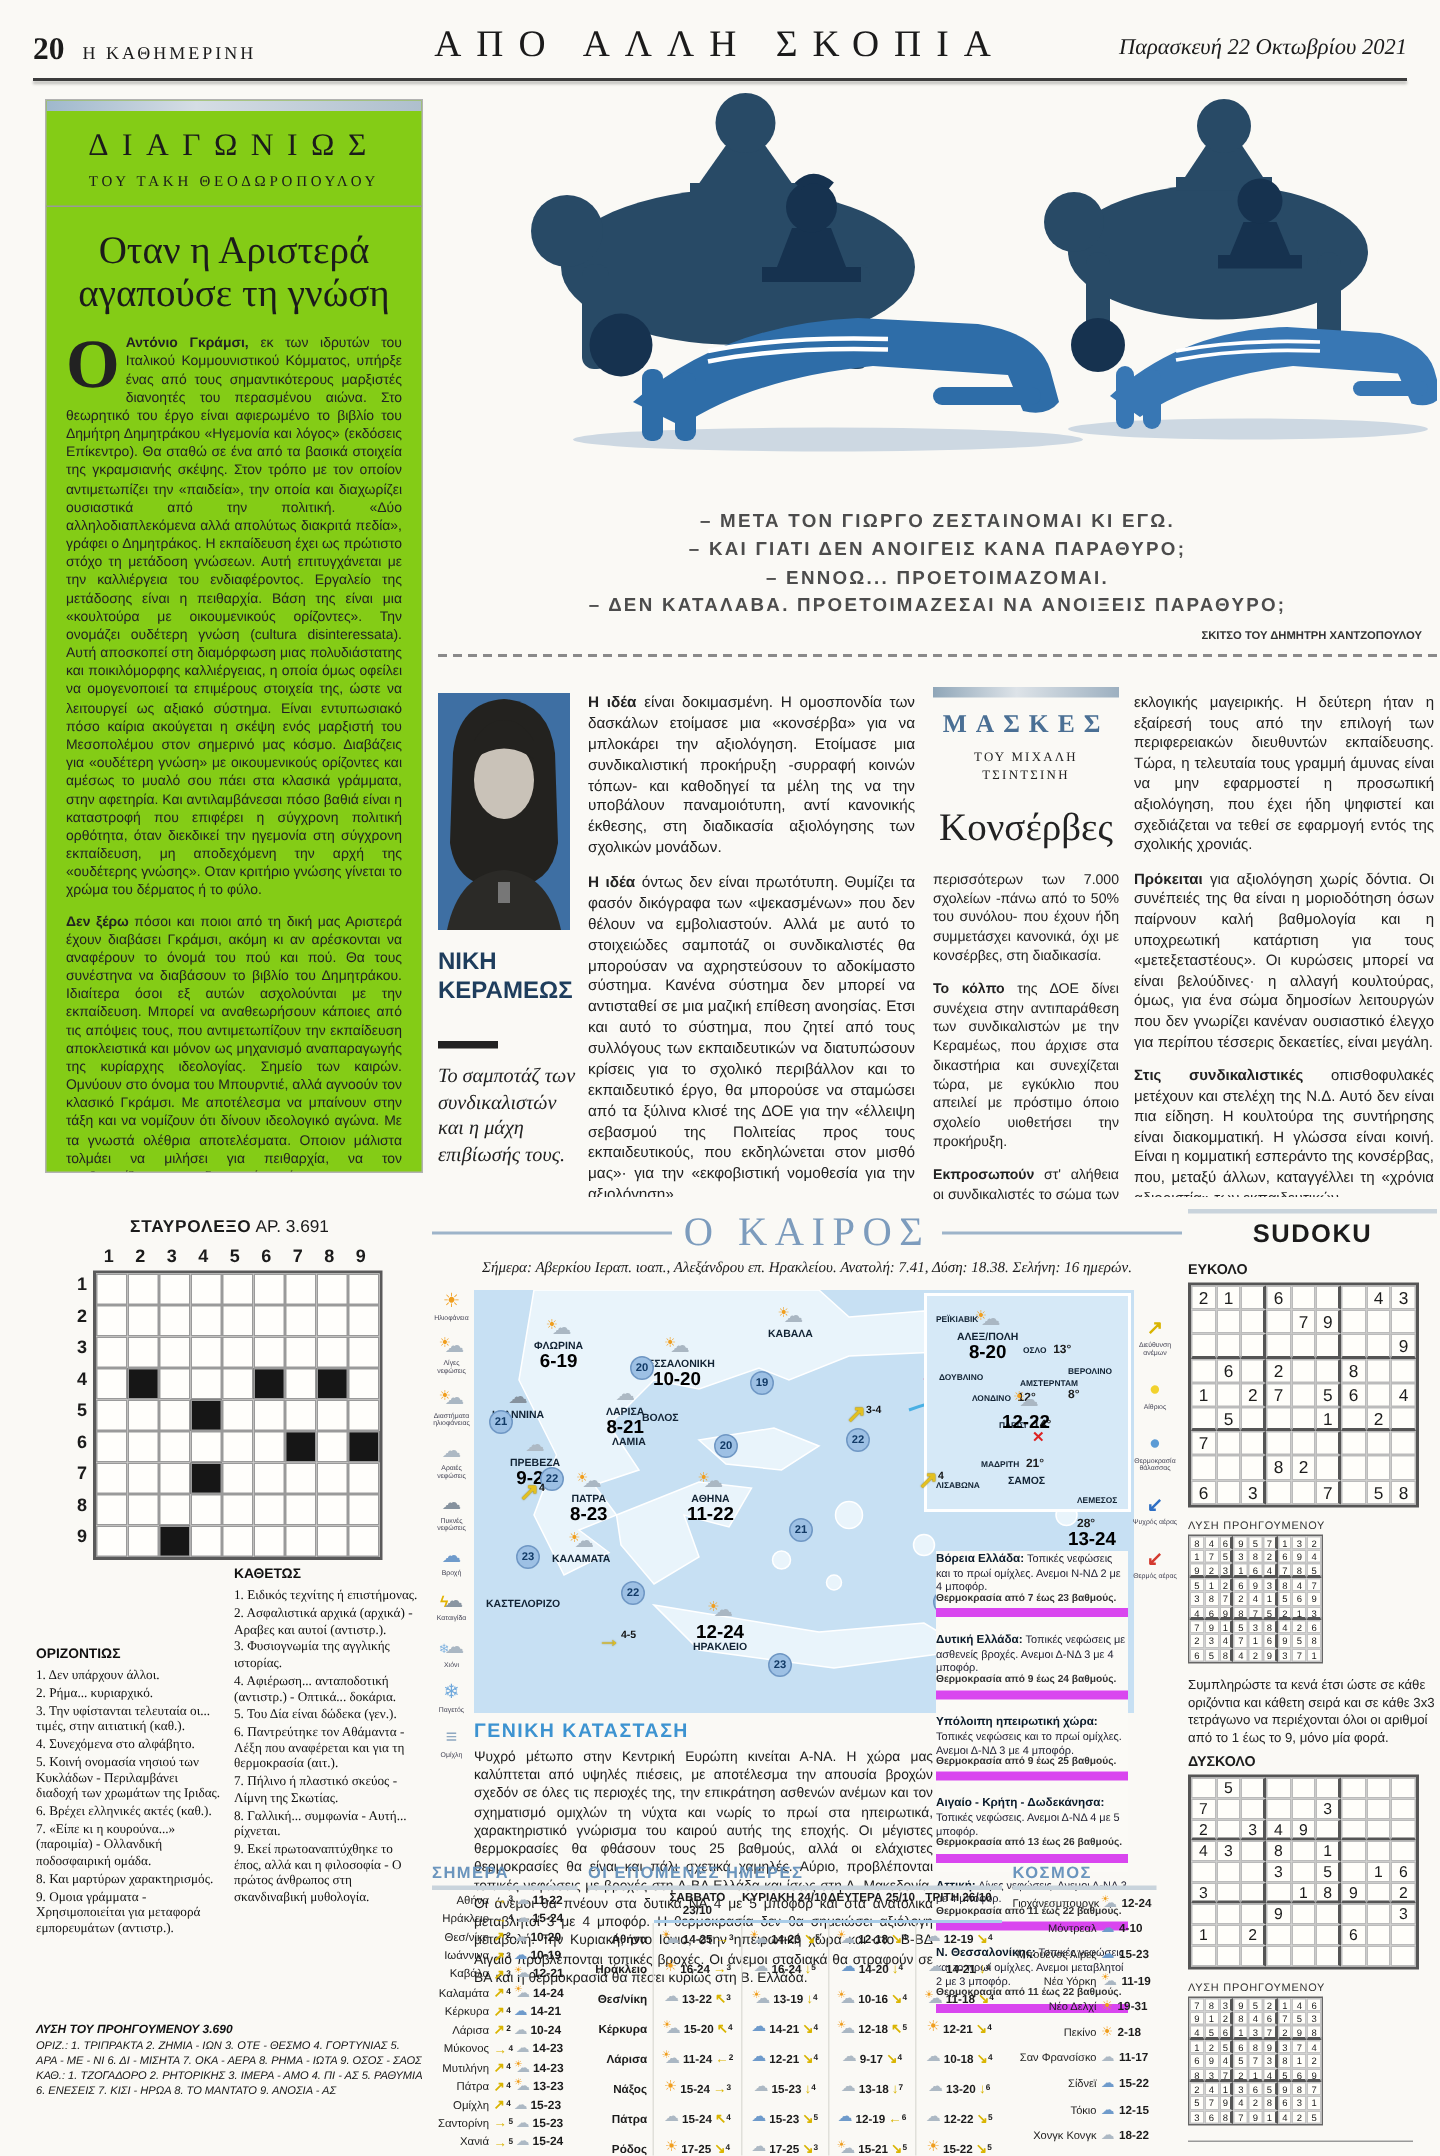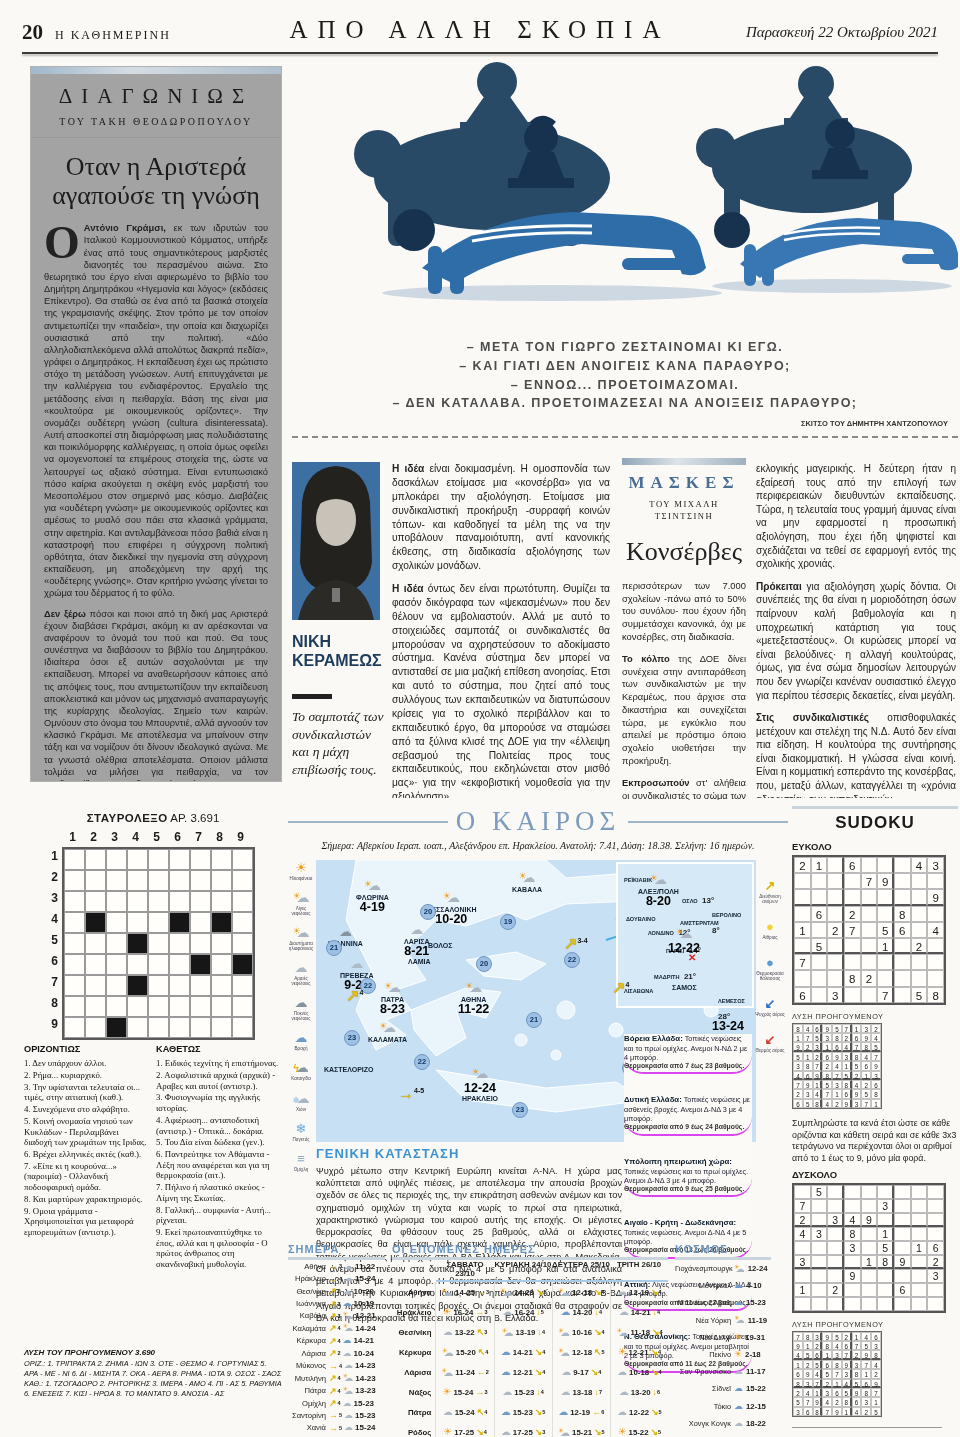--- a/index.html
+++ b/index.html
@@ -8,21 +8,21 @@
   .abs{position:absolute;}
   
   .mast-left{left:22px;top:20px;font-family:"Liberation Serif",serif;}
   .mast-left b{font-size:21px;}
   .mast-left span{font-size:12px;letter-spacing:2px;margin-left:8px;}
   .mast-center{left:0;right:0;top:16px;text-align:center;font-family:"Liberation Serif",serif;
                font-size:25px;letter-spacing:10px;}
   .mast-right{right:22px;top:24px;font-family:"Liberation Serif",serif;font-style:italic;font-size:15px;}
   .mast-rule{left:22px;right:22px;top:52px;border-top:2px solid #3c3c3c;box-shadow:0 2px 2px rgba(0,0,0,.25);}
   
-  .diag{left:30px;top:66px;width:252px;height:716px;border:1px solid #b2b2b2;background:#a3a3a3;
+  .diag{left:30px;top:66px;width:252px;height:716px;border:1px solid #b2b2b2;background:#84cc16;
         padding:0 13px;box-sizing:border-box;overflow:hidden;}
   .diag-band{height:7px;margin:0 -13px;background:linear-gradient(90deg,#9fb8cc,#d5dde4 40%,#aebfcd);}
   .diag-kicker{text-align:center;font-family:"Liberation Serif",serif;font-size:21px;letter-spacing:9px;margin-top:10px;}
   .diag-byline{text-align:center;font-family:"Liberation Serif",serif;font-size:10px;letter-spacing:2.5px;margin-top:7px;}
   .diag-hr{border-top:1px solid #999;margin:10px -13px 0;}
   .diag-head{text-align:center;font-family:"Liberation Serif",serif;font-size:26px;line-height:1.12;margin:14px 0 12px;}
   .diag-body{font-size:9.3px;line-height:1.31;text-align:justify;color:#222;}
   .diag-body p{margin:0 0 8px;}
   .dropcap{float:left;font-family:"Liberation Serif",serif;font-weight:bold;font-size:46px;line-height:.82;
            padding:2px 4px 0 0;}
@@ -54,21 +54,21 @@
   .cw-colnums{left:62px;top:830px;width:189px;display:grid;grid-template-columns:repeat(9,21px);
               font-weight:bold;font-size:12px;text-align:center;}
   .cw-rownums{left:44px;top:849px;display:grid;grid-auto-rows:21px;font-weight:bold;font-size:12px;width:14px;text-align:right;}
   .cw-grid{left:62px;top:847px;display:grid;grid-template-columns:repeat(9,21px);grid-auto-rows:21px;
            border:2px solid #5a5a5a;background:#fdfdfb;}
   .cw-grid .gcell{border:1px solid #9a9a9a;box-sizing:border-box;background:#fffefb;}
   .cw-grid .gcell.black{background:#161616;}
   .clues{font-family:"Liberation Serif",serif;font-size:8.8px;line-height:1.22;color:#111;}
   .clues h4{font-family:"Liberation Sans",sans-serif;font-size:9.2px;margin:0 0 3px;}
   .clues div{margin-bottom:1px;}
-  .cl-across{left:24px;top:1044px;width:124px;height:296px;overflow:hidden;}
+  .cl-across{left:24px;top:1097px;width:124px;height:296px;overflow:hidden;}
   .cl-down{left:156px;top:1044px;width:126px;height:296px;overflow:hidden;}
   .cw-sol{left:24px;top:1348px;width:258px;font-size:7.4px;line-height:1.35;color:#111;font-style:italic;}
   .cw-sol b{font-size:8px;}
   
   .w-wrap{left:288px;top:806px;width:500px;height:631px;}
   .w-titlebar{display:flex;align-items:center;gap:8px;}
   .w-titlebar:before,.w-titlebar:after{content:"";flex:1;border-top:2px solid #9front;}
   .w-titlebar:before,.w-titlebar:after{border-top:2px solid #9db4c9;}
   .w-title{font-family:"Liberation Serif",serif;font-size:27px;letter-spacing:5px;color:#7d9cbd;white-space:nowrap;}
   .w-saints{text-align:center;font-family:"Liberation Serif",serif;font-style:italic;font-size:10px;margin-top:3px;}
@@ -105,21 +105,21 @@
   .icity{position:absolute;line-height:1;}
   .ic-name{font-size:5.6px;font-weight:bold;color:#123;}
   .ic-temp{font-size:8px;font-weight:bold;}
   .sea-t{position:absolute;width:14px;height:14px;border-radius:50%;background:#9dc0e4;border:1px solid #6f97c4;
          color:#123a66;font-size:7.5px;font-weight:bold;text-align:center;line-height:14px;}
   .warrow{position:absolute;color:#e3c020;font-weight:bold;font-size:16px;text-shadow:0 0 1px #7a6400;line-height:1;}
   .warrow b{font-size:7px;color:#111;text-shadow:none;vertical-align:6px;}
   .front-x{position:absolute;color:#d22;font-weight:bold;font-size:10px;}
   .w-regions{position:absolute;left:336px;top:228px;width:128px;height:214px;background:#fbfaf6;font-size:7.3px;
              line-height:1.25;color:#223;}
-  .w-regions .rg{margin-bottom:21px;border-bottom:2px solid #d946ef;padding-bottom:2px;border-radius:19px;}
+  .w-regions .rg{margin-bottom:10px;border-bottom:6px solid #d946ef;padding-bottom:2px;}
   .w-regions b{font-size:7.8px;color:#0a1a2a;}
   .w-regions i{display:block;font-style:normal;font-weight:bold;color:#333;font-size:6.8px;}
   .w-general{position:absolute;left:28px;top:340px;width:306px;}
   .w-gen-h{color:#3d93d1;font-weight:bold;font-size:13px;letter-spacing:1px;margin-bottom:4px;}
   .w-gen-t{font-size:9.2px;line-height:1.33;text-align:justify;}
   .w-foot-h{font-weight:bold;font-size:11px;letter-spacing:1px;color:#6b95bd;border-bottom:3px solid #c9d4dc;padding-bottom:2px;}
   .w-today{position:absolute;left:0;top:437px;width:97px;}
   .t-row{display:flex;align-items:center;height:12.45px;font-size:7.6px;}
   .t-row .city{width:38px;text-align:right;margin-right:3px;}
   .t-row .arr{color:#d9b400;font-weight:bold;font-size:9px;}
@@ -517,21 +517,21 @@
       <div class="icity" style="left:30px;top:58px"><span class="ic-name">ΛΟΝΔΙΝΟ</span> <span class="ic-temp">12°</span></div>
       <div class="icity" style="left:62px;top:48px"><span class="ic-name">ΑΜΣΤΕΡΝΤΑΜ</span> <span class="ic-temp"></span></div>
       <div class="icity" style="left:94px;top:40px"><span class="ic-name">ΒΕΡΟΛΙΝΟ</span> <span class="ic-temp">8°</span></div>
       <div class="icity" style="left:48px;top:76px"><span class="ic-name">ΠΑΡΙΣΙ</span> <span class="ic-temp">14°</span></div>
       <div class="icity" style="left:36px;top:102px"><span class="ic-name">ΜΑΔΡΙΤΗ</span> <span class="ic-temp">21°</span></div>
       <div class="icity" style="left:6px;top:116px"><span class="ic-name">ΛΙΣΑΒΩΝΑ</span> <span class="ic-temp"></span></div>
       <div class="icity" style="left:100px;top:126px"><span class="ic-name">ΛΕΜΕΣΟΣ</span> <span class="ic-temp">28°</span></div>
       <span class="front-x" style="left:70px;top:88px">✕</span>
     </div>
 
-    <div class="mcity" style="left:40px;top:16px"><span class="wicon cloudsun"></span><span class="mc-name">ΦΛΩΡΙΝΑ</span><b class="mc-temp">4-19</b></div>
+    <div class="mcity" style="left:40px;top:16px"><span class="wicon cloudsun"></span><span class="mc-name">ΦΛΩΡΙΝΑ</span><b class="mc-temp">6-19</b></div>
     <div class="mcity" style="left:110px;top:28px"><span class="wicon cloudsun"></span><span class="mc-name">ΘΕΣΣΑΛΟΝΙΚΗ</span><b class="mc-temp">10-20</b></div>
     <div class="mcity" style="left:196px;top:8px"><span class="wicon cloudsun"></span><span class="mc-name">ΚΑΒΑΛΑ</span><b class="mc-temp"></b></div>
     <div class="mcity" style="left:322px;top:10px"><span class="wicon cloudsun"></span><span class="mc-name">ΑΛΕΞ/ΠΟΛΗ</span><b class="mc-temp">8-20</b></div>
     <div class="mcity" style="left:12px;top:62px"><span class="wicon cloudd"></span><span class="mc-name">ΙΩΑΝΝΙΝΑ</span><b class="mc-temp"></b></div>
     <div class="mcity" style="left:88px;top:60px"><span class="wicon cloud"></span><span class="mc-name">ΛΑΡΙΣΑ</span><b class="mc-temp">8-21</b></div>
     <div class="mcity" style="left:112px;top:82px">
         <span class="mc-name">ΒΟΛΟΣ</span>
         <b class="mc-temp"></b>
       </div>
     <div class="mcity" style="left:92px;top:98px">

